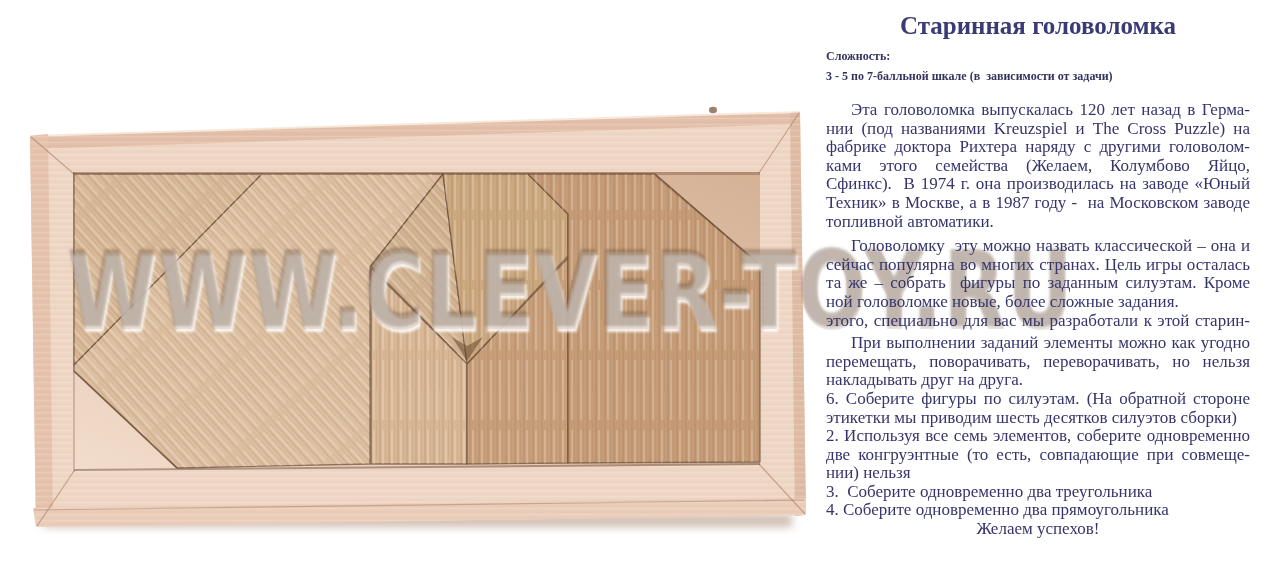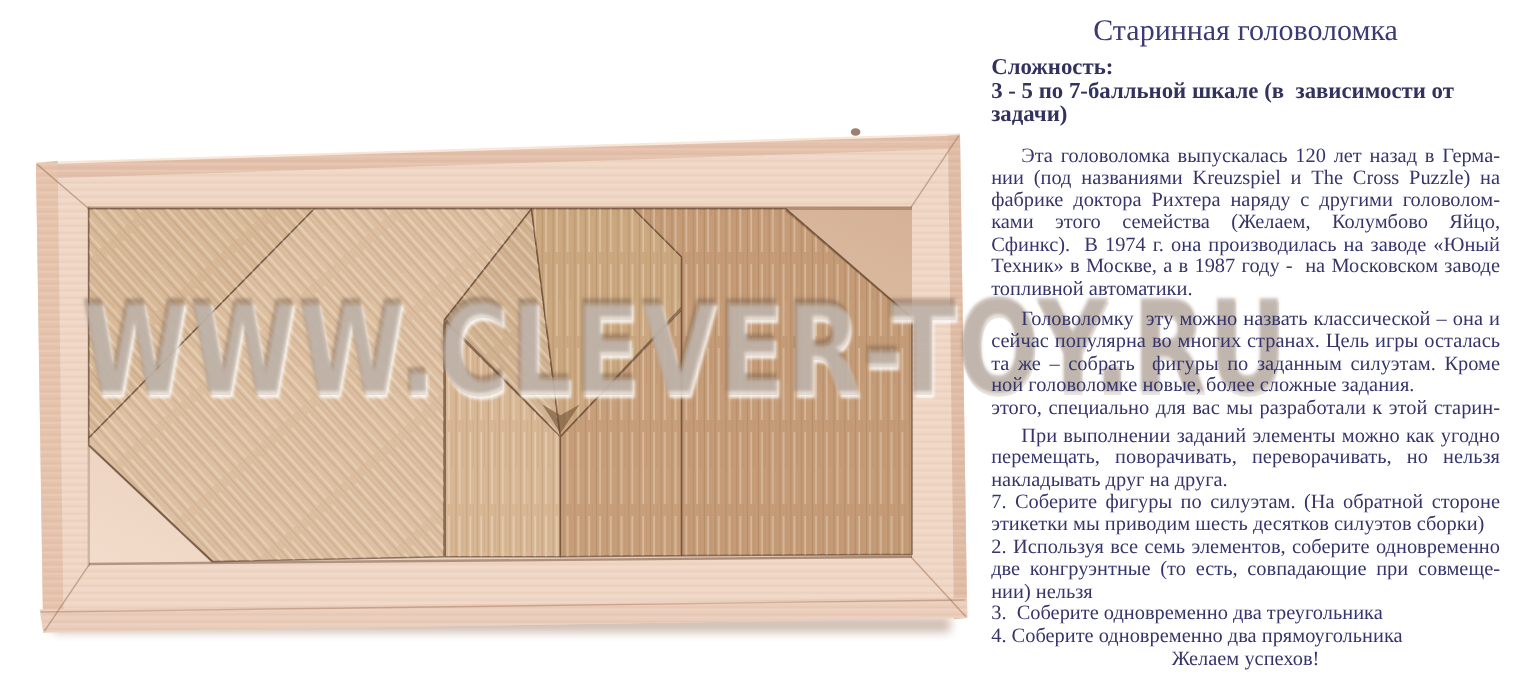--- a/index.html
+++ b/index.html
@@ -11,22 +11,22 @@
   .watermark{
     position:absolute;left:68px;top:240px;z-index:2;
     font-family:"DejaVu Sans",sans-serif;font-weight:bold;font-size:106px;line-height:1;
     letter-spacing:2px;white-space:nowrap;
     transform:scaleX(.76);transform-origin:0 0;
     color:rgba(185,168,155,.30);
     text-shadow:-1px -3px 3px rgba(110,88,70,.40), 2px 3px 3px rgba(255,255,255,.85);
     user-select:none;pointer-events:none;
   }
   .info{position:absolute;left:826px;top:12px;width:424px;z-index:3;color:#35356b;}
-  .title{font-size:25px;text-align:center;margin:0 0 7px 0;font-weight:400;color:#3a3a74;}
-  .bold-line{font-weight:bold;font-size:19px;line-height:19.5px;color:#32325f;}
+  .title{font-size:25px;text-align:center;margin:0 0 7px 0;font-weight:700;color:#3a3a74;}
+  .bold-line{font-weight:bold;font-size:12px;line-height:19.5px;color:#32325f;}
   .blocks{margin-top:15px;font-size:17px;line-height:18.6px;}
   .jline{text-align:justify;text-align-last:justify;}
   .jline.last{text-align-last:left;}
   .jline.indent{text-indent:25px;}
   .jline.center{text-align:left;text-align-last:center;}
 </style>
 </head>
 <body>
 
 <div class="photo">
@@ -138,21 +138,21 @@
         <div class="jline">та же – собрать &nbsp;фигуры по заданным силуэтам. Кроме</div>
         <div class="jline last">ной головоломке новые, более сложные задания.</div>
         <div class="jline">этого, специально для вас мы разработали к этой старин-</div>
       </div>
       <div>
         <div class="jline indent">При выполнении заданий элементы можно как угодно</div>
         <div class="jline">перемещать, поворачивать, переворачивать, но нельзя</div>
         <div class="jline last">накладывать друг на друга.</div>
       </div>
       <div>
-        <div class="jline">7. Соберите фигуры по силуэтам. (На обратной стороне</div>
+        <div class="jline">6. Соберите фигуры по силуэтам. (На обратной стороне</div>
         <div class="jline last">этикетки мы приводим шесть десятков силуэтов сборки)</div>
       </div>
       <div>
         <div class="jline">2. Используя все семь элементов, соберите одновременно</div>
         <div class="jline">две конгруэнтные (то есть, совпадающие при совмеще-</div>
         <div class="jline last">нии) нельзя</div>
       </div>
       <div>
         <div class="jline last">3. &nbsp;Соберите одновременно два треугольника</div>
       </div>

